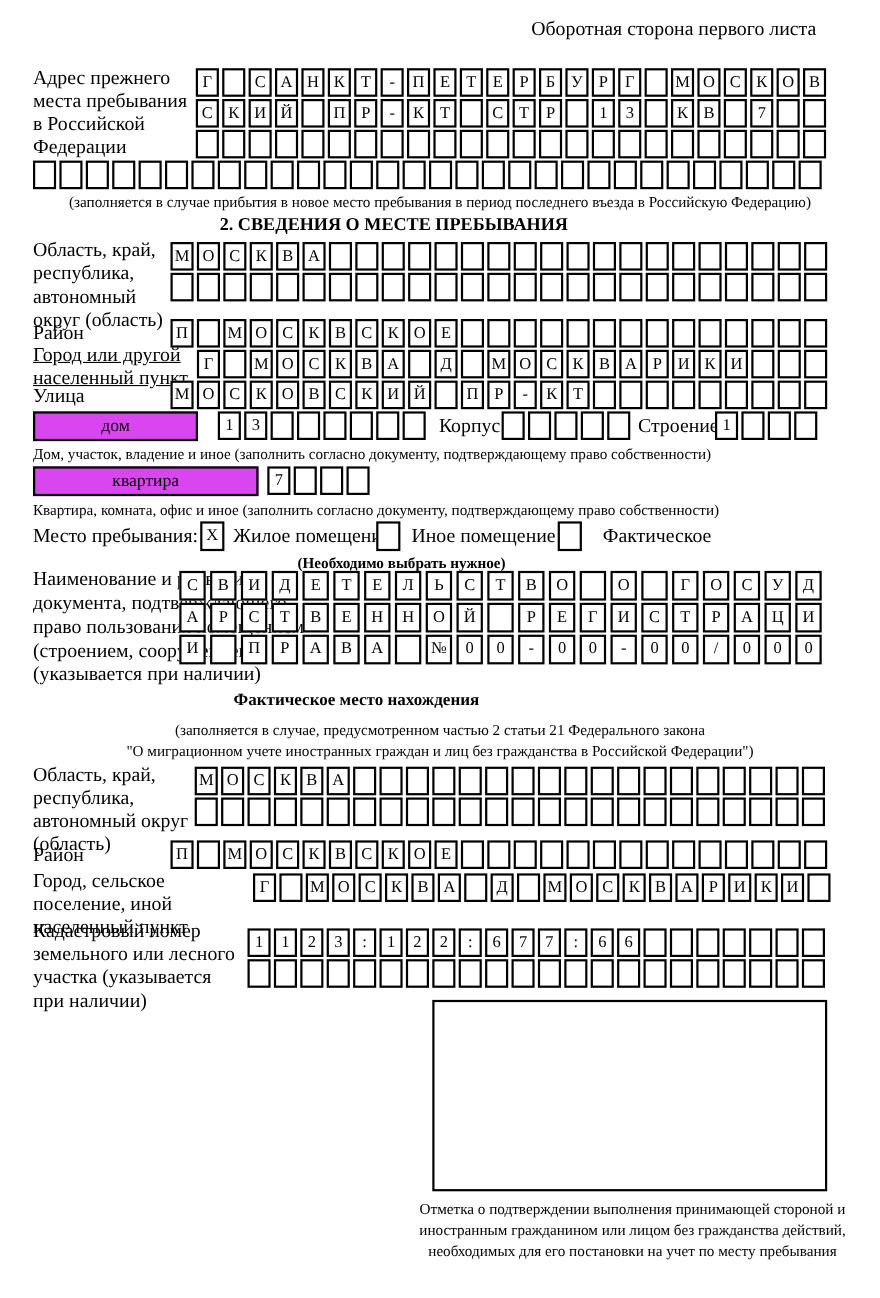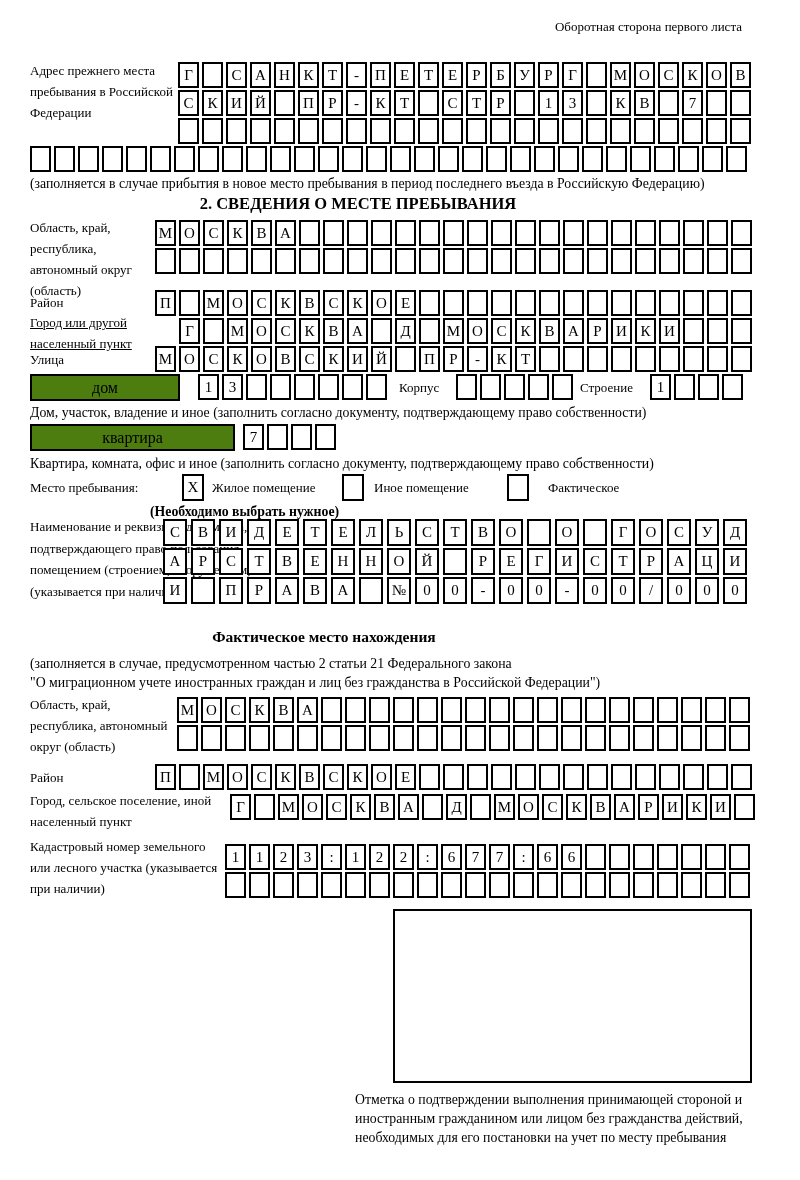--- a/index.html
+++ b/index.html
@@ -1,32 +1,32 @@
 <!DOCTYPE html>
 <html><head>
 <meta charset="utf-8">
 <style>
   html,body{margin:0;padding:0;background:#fff;}
   .page{position:relative;width:800px;height:1180px;background:#fff;overflow:hidden;
         font-family:"Liberation Serif",serif;color:#000;}
-  .lbl{position:absolute;font-size:13px;line-height:21px;}
+  .lbl{position:absolute;font-size:18px;line-height:21px;}
   .cap{position:absolute;font-size:13.8px;line-height:18px;}
   .ttl{position:absolute;font-weight:bold;font-size:16.5px;text-align:center;}
   .grid{position:absolute;display:flex;gap:3px;}
   .cell{flex:none;width:21px;height:26px;border:2px solid #000;box-sizing:border-box;
         display:flex;align-items:center;justify-content:center;
         font-size:15px;line-height:1;background:#fff;}
   .grid.big{gap:4px;}
   .grid.big .cell{width:24px;height:27px;}
   .boxlbl{position:absolute;border:2px solid #000;box-sizing:border-box;height:27px;
-          display:flex;align-items:center;justify-content:center;font-size:16px;background:#4d7c0f;}
+          display:flex;align-items:center;justify-content:center;font-size:16px;background:#d946ef;}
   .chk{position:absolute;width:22px;height:27px;border:2px solid #000;box-sizing:border-box;
        display:flex;align-items:center;justify-content:center;font-size:15px;background:#fff;}
   .stamp-box{position:absolute;border:2px solid #000;box-sizing:border-box;background:#fff;}
-  .ctr{}
+  .ctr{text-align:center;}
 </style>
 </head>
 <body>
 
 <div class="page">
 
   <div class="lbl" style="top:16px;right:58px;">Оборотная сторона первого листа</div>
 
   <div class="lbl" style="left:30px;top:60px;width:150px;">Адрес прежнего места пребывания в Российской Федерации</div>
   <div class="grid" style="left:178px;top:62px;">

